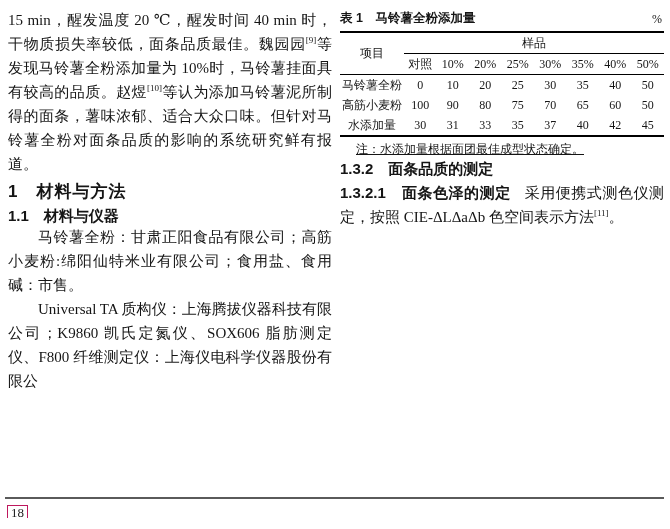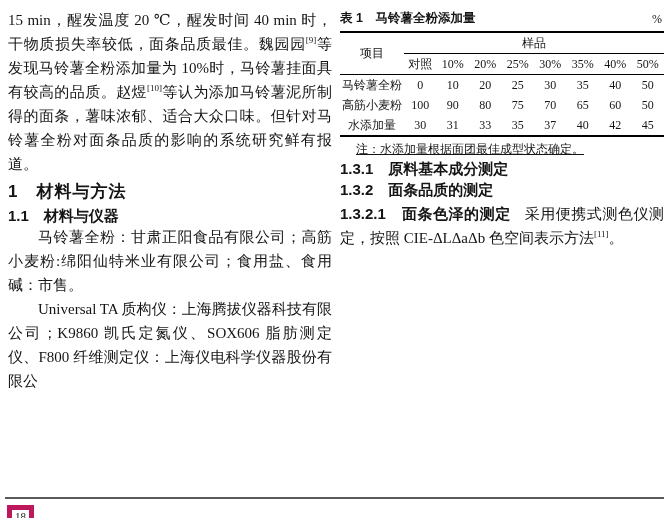--- a/index.html
+++ b/index.html
@@ -65,21 +65,21 @@
   .tbl td.rlabel { text-align:center; }
   .tbl-note { font-size:12px; line-height:16px; margin-top:4px; padding-left:16px;text-decoration:underline; }
 
   
   .footer-line {
     position:absolute; left:5px; right:6px; top:497px;
     border-top:2px solid #5a5a5a;
   }
   .page-num {
     position:absolute; left:7px; top:505px;
-    border:5px solid #be185d; font-size:11px; line-height:13px;
+    border:1px solid #be185d; font-size:13px; line-height:13px;
     padding:0 3px; color:#222;
   }
 </style>
 </head>
 <body>
 
 <div class="page">
 
   <div class="col col-left">
     <p class="para"><span>15 min，醒发温度 20 ℃，醒发时间 40 min 时，干物质损失率较低，面条品质最佳。魏园园</span><sup class="ref">[9]</sup><span>等发现马铃薯全粉添加量为 10%时，马铃薯挂面具有较高的品质。赵煜</span><sup class="ref">[10]</sup><span>等认为添加马铃薯泥所制得的面条，薯味浓郁、适合大众口味。但针对马铃薯全粉对面条品质的影响的系统研究鲜有报道。</span></p>
@@ -148,21 +148,20 @@
           <td>40</td>
           <td>42</td>
           <td>45</td>
         </tr>
       </tbody>
         </table>
 
       <div class="tbl-note">注：水添加量根据面团最佳成型状态确定。</div>
     </div>
 
-    <div class="h3">1.3.1　原料基本成分测定</div>
 
 
     <div class="h3">1.3.2　面条品质的测定</div>
 
     <p class="para"><span class="runin">1.3.2.1　面条色泽的测定</span><span>采用便携式测色仪测定，按照 CIE-ΔLΔaΔb 色空间表示方法</span><sup class="ref">[11]</sup><span>。</span></p>
   </div>
 
   <div class="footer-line"></div>
   <div class="page-num">18</div>
 

